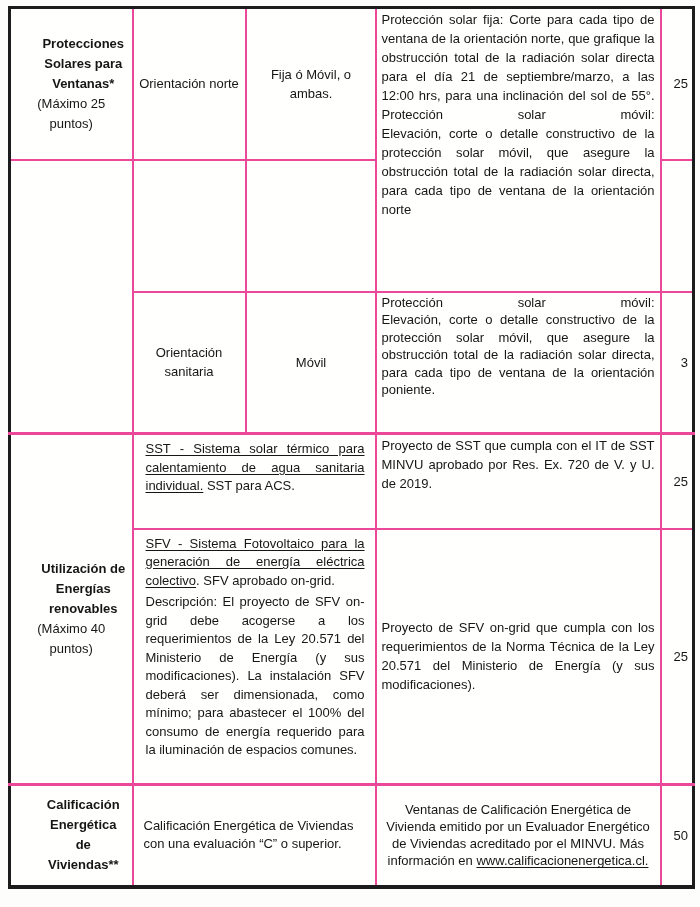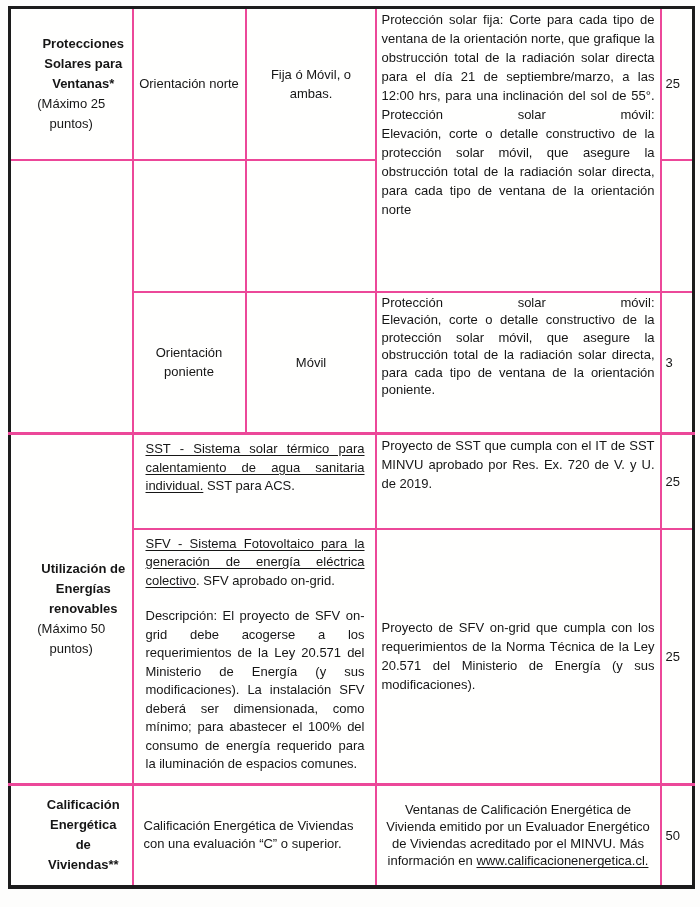--- a/index.html
+++ b/index.html
@@ -55,38 +55,38 @@
   p.j    { text-align: justify; }
 
   
   td.tech {
     text-align: justify;
     vertical-align: top;
     padding: 5px 10px 2px 12px;
     line-height: 18.5px;
   }
   td.tech p { margin: 0; }
-  td.tech p + p { margin-top: 17px; }
+  td.tech p + p { margin-top: 3px; }
   td.tech u, td.urlline u { text-underline-offset: 2px; }
 
   td.r2desc { line-height: 17.5px; }
   td.r4desc { vertical-align: middle; margin-left: 21px; }
   td.crit {
     text-align: left;
     vertical-align: middle;
     padding: 4px 8px 4px 10px;
     line-height: 18px;
   }
   td.urlline {
     text-align: center;
     vertical-align: middle;
     line-height: 17px;
     padding: 1px 3px;
   }
-  td.pts { text-align: left; vertical-align: middle; }
+  td.pts { text-align: right; vertical-align: middle; }
 </style>
 </head>
 <body>
 
 <table class="criteria">
   <colgroup>
     <col style="width:123px">
     <col style="width:113px">
     <col style="width:130px">
     <col style="width:285px">
@@ -110,33 +110,33 @@
   </tr>
 
   <tr style="height:132px">
     <td rowspan="2"></td>
     <td></td>
     <td></td>
     <td></td>
   </tr>
 
   <tr style="height:142px">
-    <td>Orientación poniente</td>
+    <td>Orientación sanitaria</td>
     <td class="leftcell">Móvil</td>
     <td class="desc r2desc">
       <p class="jall">Protección solar móvil:</p>
       <p class="j">Elevación, corte o detalle constructivo de la protección solar móvil, que asegure la obstrucción total de la radiación solar directa, para cada tipo de ventana de la orientación poniente.</p>
     </td>
     <td class="pts">3</td>
   </tr>
 
   <tr class="sect" style="height:95px">
     <td class="head" rowspan="2">
       <div class="ttl">Utilización de Energías renovables</div>
-      <div class="sub">(Máximo 50 puntos)</div>
+      <div class="sub">(Máximo 40 puntos)</div>
     </td>
     <td class="tech" colspan="2">
       <p><u>SST - Sistema solar térmico para calentamiento de agua sanitaria individual.</u>
         <span>SST para ACS.</span></p>
     </td>
     <td class="desc">
       <p class="j">Proyecto de SST que cumpla con el IT de SST MINVU aprobado por Res. Ex. 720 de V. y U. de 2019.</p>
     </td>
     <td class="pts">25</td>
   </tr>

